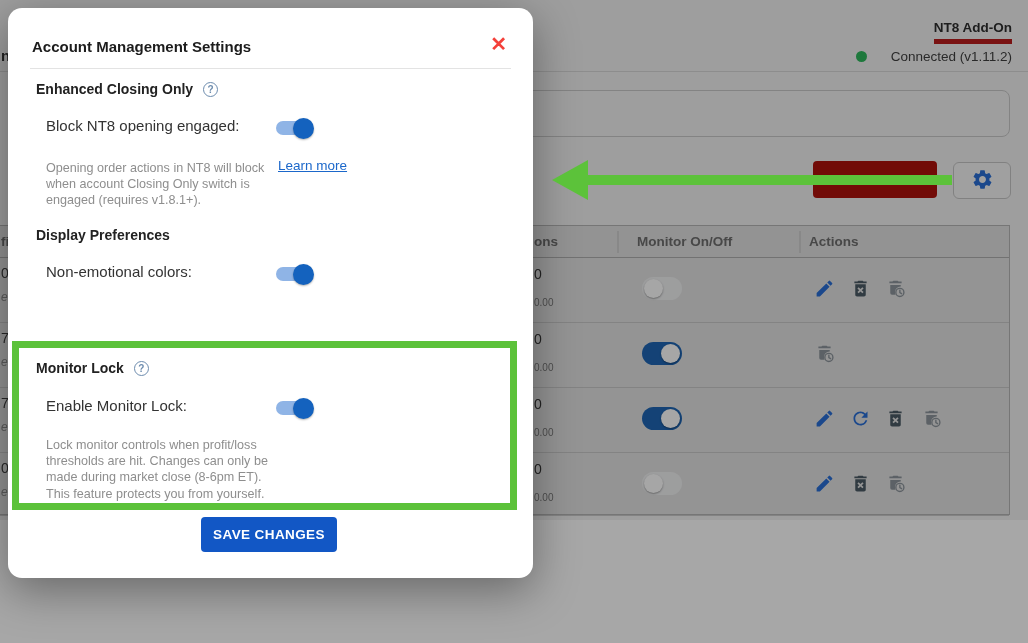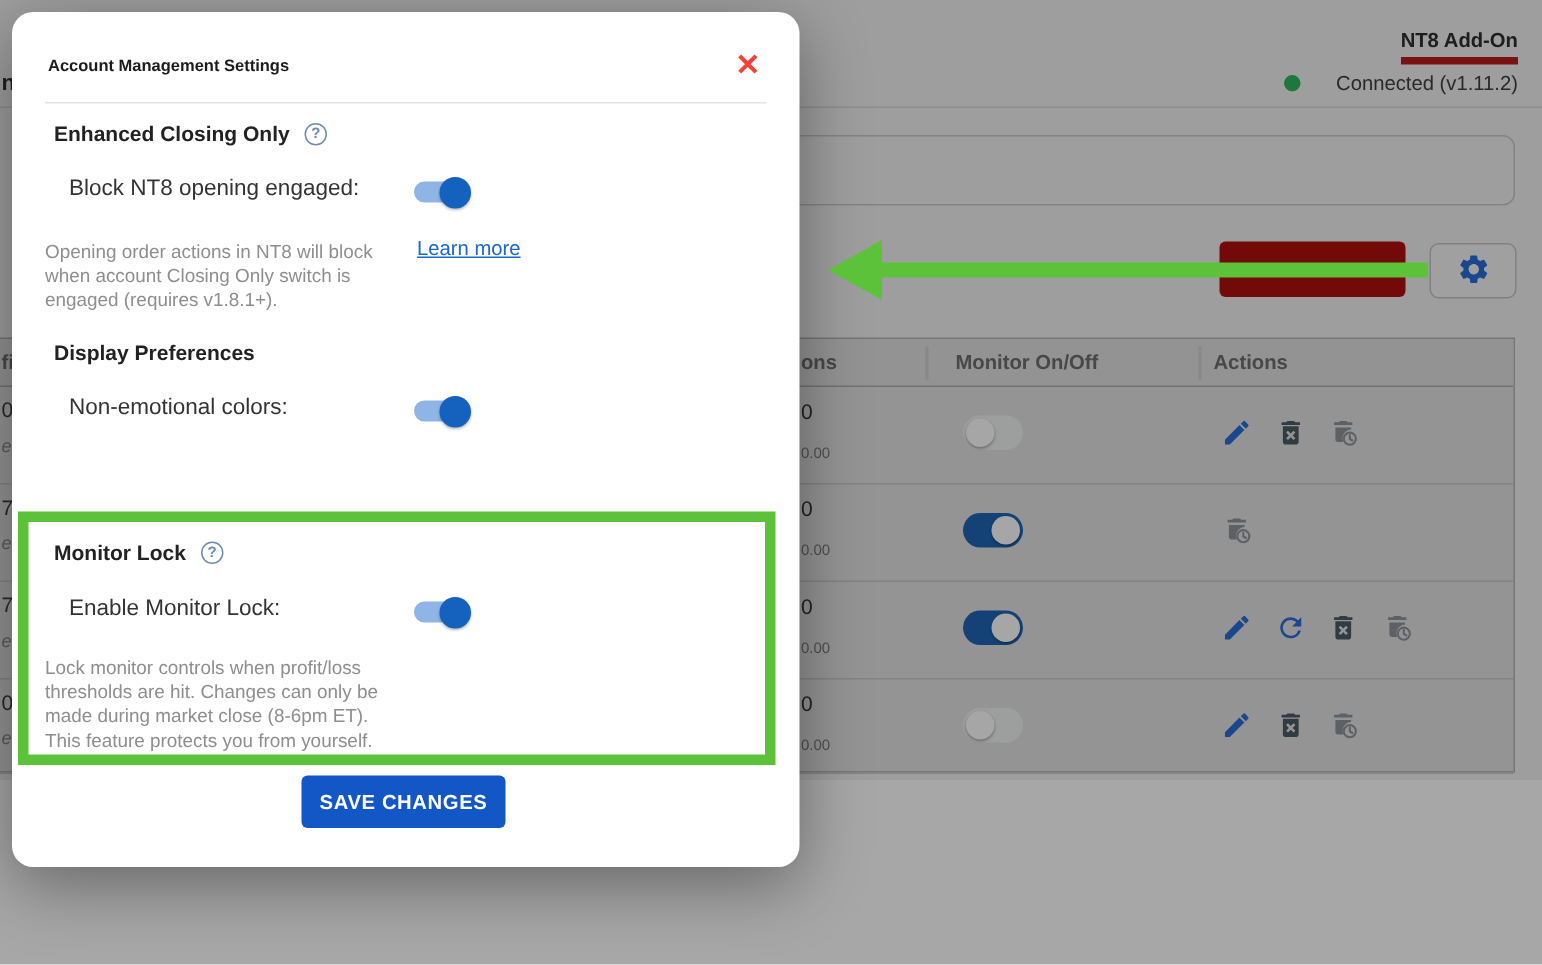--- a/index.html
+++ b/index.html
@@ -47,34 +47,34 @@
   .bg-toggle.off .knob { left:2px; }
   .act-icon { position:absolute; top:20px; width:21px; height:21px; }
   .act-icon svg { width:21px; height:21px; }
 
   
   .dim { position:absolute; inset:0; background:rgba(0,0,0,.345); z-index:10; }
 
   
   .modal { position:absolute; left:8px; top:8px; width:525px; height:570px; z-index:20;
            background:#fff; border-radius:14px; box-shadow:0 12px 45px rgba(0,0,0,.38); }
-  .m-title { position:absolute; left:24px; top:30px; font-size:11px; font-weight:bold; color:#1c1c1c; }
+  .m-title { position:absolute; left:24px; top:30px; font-size:15px; font-weight:bold; color:#1c1c1c; }
   .m-close { position:absolute; right:26px; top:26px; font-size:20px; color:#f4403a;
              font-weight:600; cursor:pointer; line-height:1; background:none; border:none; }
   .m-divider { position:absolute; left:22px; right:22px; top:60px; height:1px; background:#e3e3e3; }
   .sec-head { position:absolute; font-size:14px; font-weight:bold; color:#222;
               display:flex; align-items:center; gap:10px; }
   .q-icon { width:15px; height:15px; border:1.5px solid #6d8cae; border-radius:50%;
             color:#6d8cae; font-size:10px; font-weight:bold; display:inline-flex;
             align-items:center; justify-content:center; }
   .row-label { position:absolute; font-size:15px; color:#333; }
   .m-toggle { position:absolute; width:36px; height:14px; border-radius:7px; background:#8fb4e6; }
   .m-toggle .knob { position:absolute; right:-2px; top:-3.5px; width:21px; height:21px;
                     border-radius:50%; background:#1462be; box-shadow:0 1px 2px rgba(0,0,0,.3); }
-  .help-text { position:absolute; left:22px; width:252px; font-size:12.6px; color:#8e8e8e;
+  .help-text { position:absolute; left:38px; width:252px; font-size:12.6px; color:#8e8e8e;
                line-height:16.2px; white-space:pre-line; }
   .learn-link { position:absolute; left:270px; font-size:13.5px; color:#1b67ca;
                 text-decoration:underline; }
   .save-btn { position:absolute; left:193px; top:509px; width:136px; height:35px;
               background:#1257c5; color:#fff; font-size:13.5px; font-weight:bold;
               letter-spacing:.4px; border:none; border-radius:4px;
               font-family:"Liberation Sans", sans-serif; }
 
   
   .hl-box { position:absolute; left:12px; top:341px; width:505px; height:169px;

